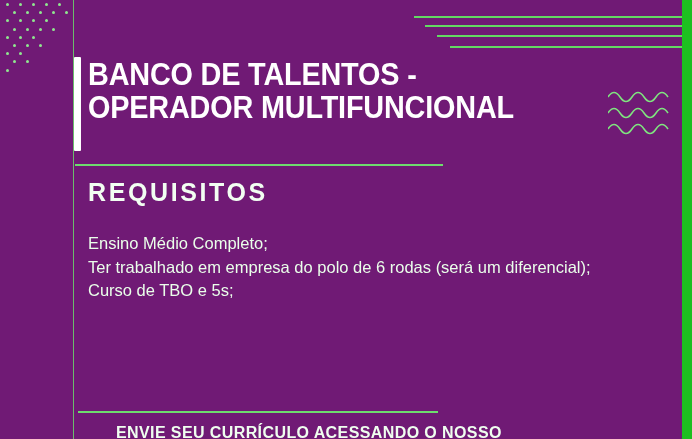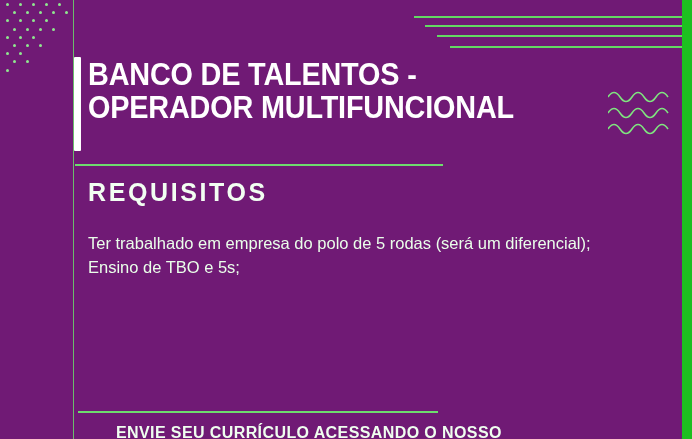--- a/index.html
+++ b/index.html
@@ -226,22 +226,23 @@
     <div class="title">
       <span class="l1">BANCO DE TALENTOS -</span>
       <span class="l2">OPERADOR MULTIFUNCIONAL</span>
     </div>
 
     <div class="divider top"></div>
 
     <div class="section-heading">REQUISITOS</div>
 
     <div class="body-text">
-      <span class="line wrap">Ter trabalhado em empresa do polo de 5 rodas (será um diferencial);</span>
-      <span class="line">Ensino de TBO e 5s;</span>
+      <span class="line">Ensino Médio Completo;</span>
+      <span class="line wrap">Ter trabalhado em empresa do polo de 6 rodas (será um diferencial);</span>
+      <span class="line">Curso de TBO e 5s;</span>
     </div>
 
     <div class="divider bottom"></div>
 
     <div class="footer-cta">ENVIE SEU CURRÍCULO ACESSANDO O NOSSO</div>
 
   </div>
 </div>
 
 </body></html>

